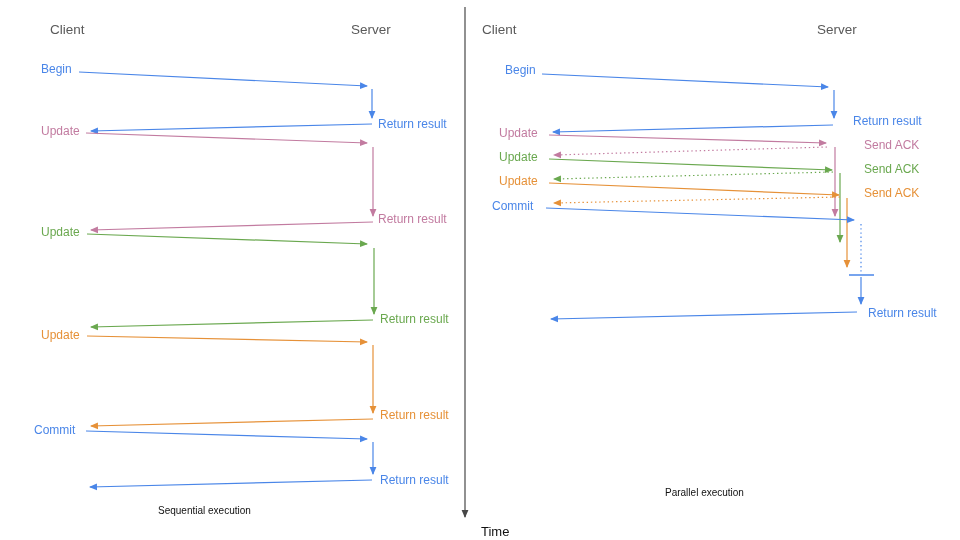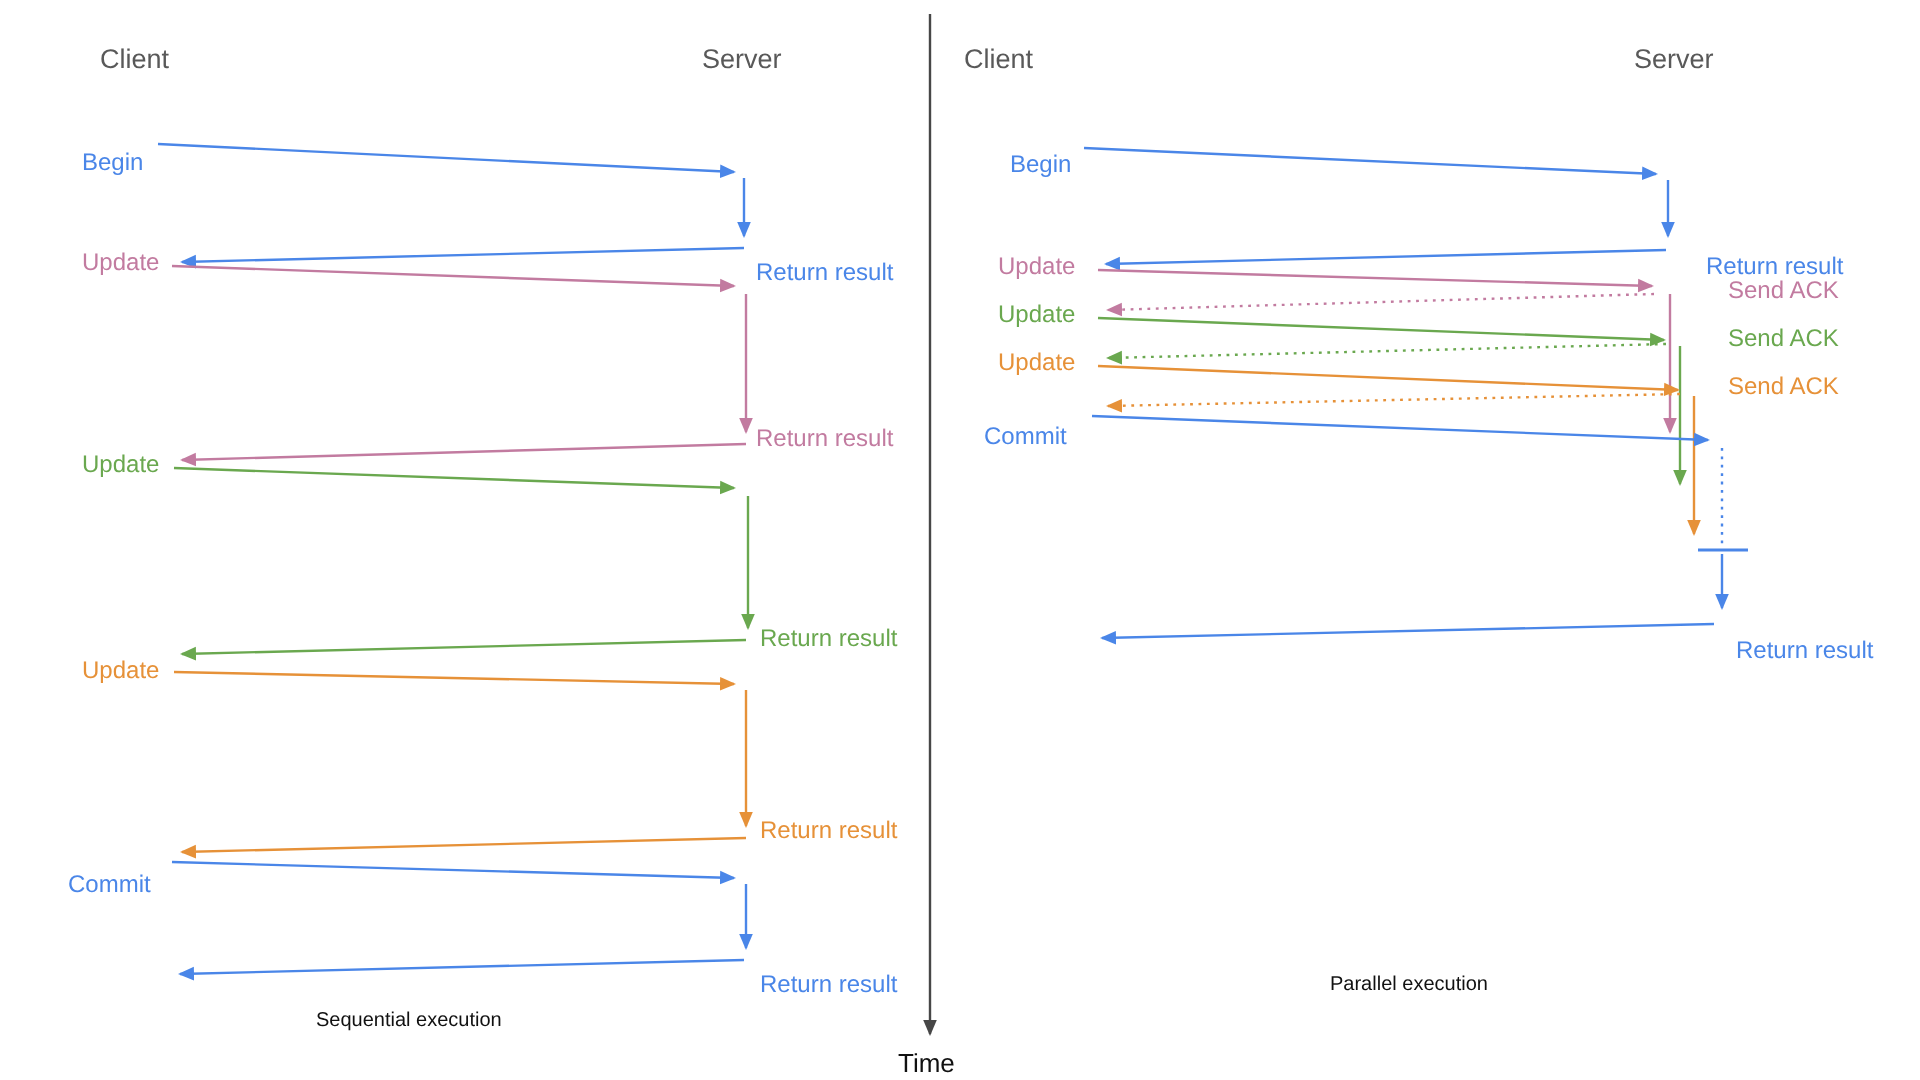--- a/index.html
+++ b/index.html
@@ -1,22 +1,22 @@
 <!DOCTYPE html>
 <html style="--blue: #4a86e8; --pink: #c27ba0; --green: #6aa84f; --orange: #e69138; --axis: #474747; --header: #595959; --caption: #111111;"><head>
 <meta charset="utf-8">
 <style>
   html,body{margin:0;padding:0;background:#ffffff;}
   body{width:960px;height:540px;position:relative;overflow:hidden;
        font-family:"Liberation Sans","DejaVu Sans",sans-serif;}
   .lbl{position:absolute;white-space:nowrap;font-size:12px;line-height:14px;}
   .hdr{font-size:13.5px;color:var(--header);}
   .cap{font-size:10px;color:var(--caption);}
-  .time{font-size:13px;color:var(--caption);}
-  .blue{color:var(--blue);margin-top:12px;}
+  .time{font-size:13px;color:var(--caption);margin-left:32px;}
+  .blue{color:var(--blue);}
   .pink{color:var(--pink);}
   .green{color:var(--green);}
   .orange{color:var(--orange);}
   svg{position:absolute;left:0;top:0;}
   line{stroke-width:1.2;fill:none;}
   .dotted{stroke-dasharray:1.4 2.8;}
 </style>
 </head>
 <body>
 

